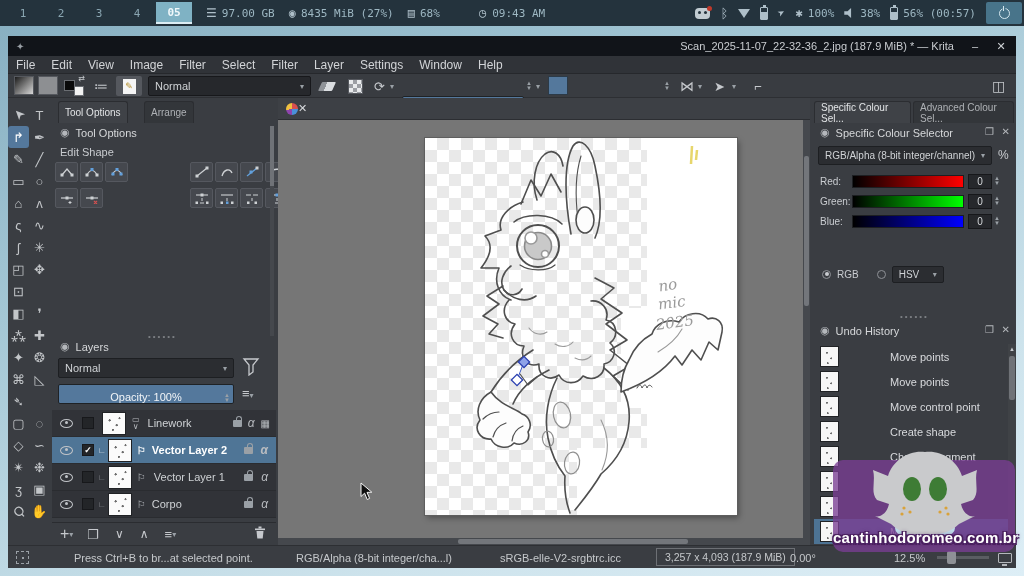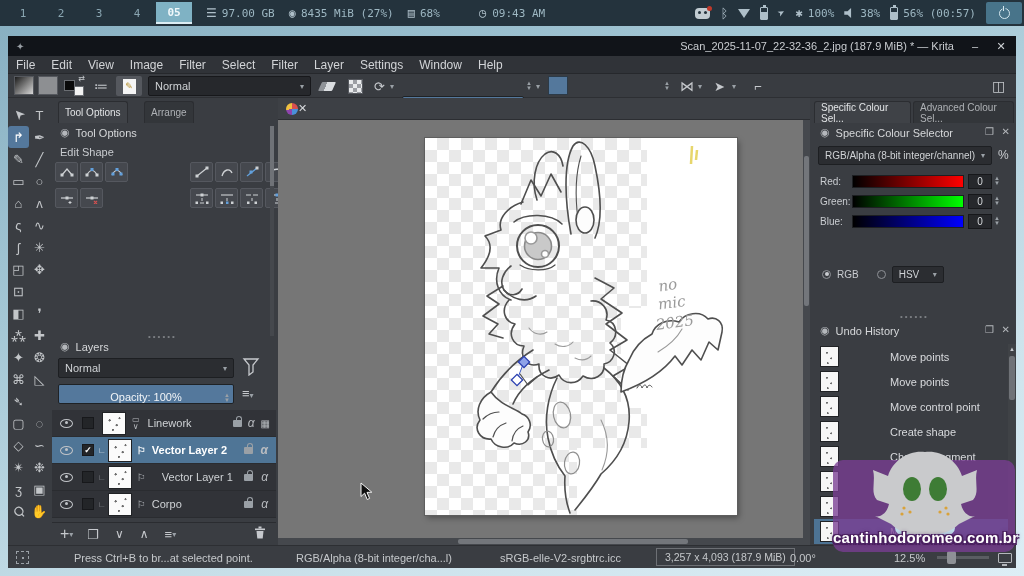--- a/index.html
+++ b/index.html
@@ -500,21 +500,21 @@
         <span style="margin-left:6px;flex:1">Vector Layer 2</span>
         <span class="lock"></span>
         <span class="alpha" style="margin:0 8px">α</span>
       </div>
       <div class="lrow" style="top:366px">
         <span class="eye"></span>
         <span class="lchk"></span>
         <span style="font-size:8px;color:#8e9196;margin-left:4px">∟</span>
         <span class="thumb" style="margin-left:2px"></span>
         <span style="margin-left:5px;font-size:10px;color:#b9bcc0">⚐</span>
-        <span style="margin-left:16px;flex:1">Vector Layer 1</span>
+        <span style="margin-left:8px;flex:1">Vector Layer 1</span>
         <span class="lock"></span>
         <span class="alpha" style="margin:0 8px">α</span>
       </div>
       <div class="lrow" style="top:393px">
         <span class="eye"></span>
         <span class="lchk"></span>
         <span style="font-size:8px;color:#8e9196;margin-left:4px">∟</span>
         <span class="thumb" style="margin-left:2px"></span>
         <span style="margin-left:5px;font-size:10px;color:#b9bcc0">⚐</span>
         <span style="margin-left:6px;flex:1">Corpo</span>

